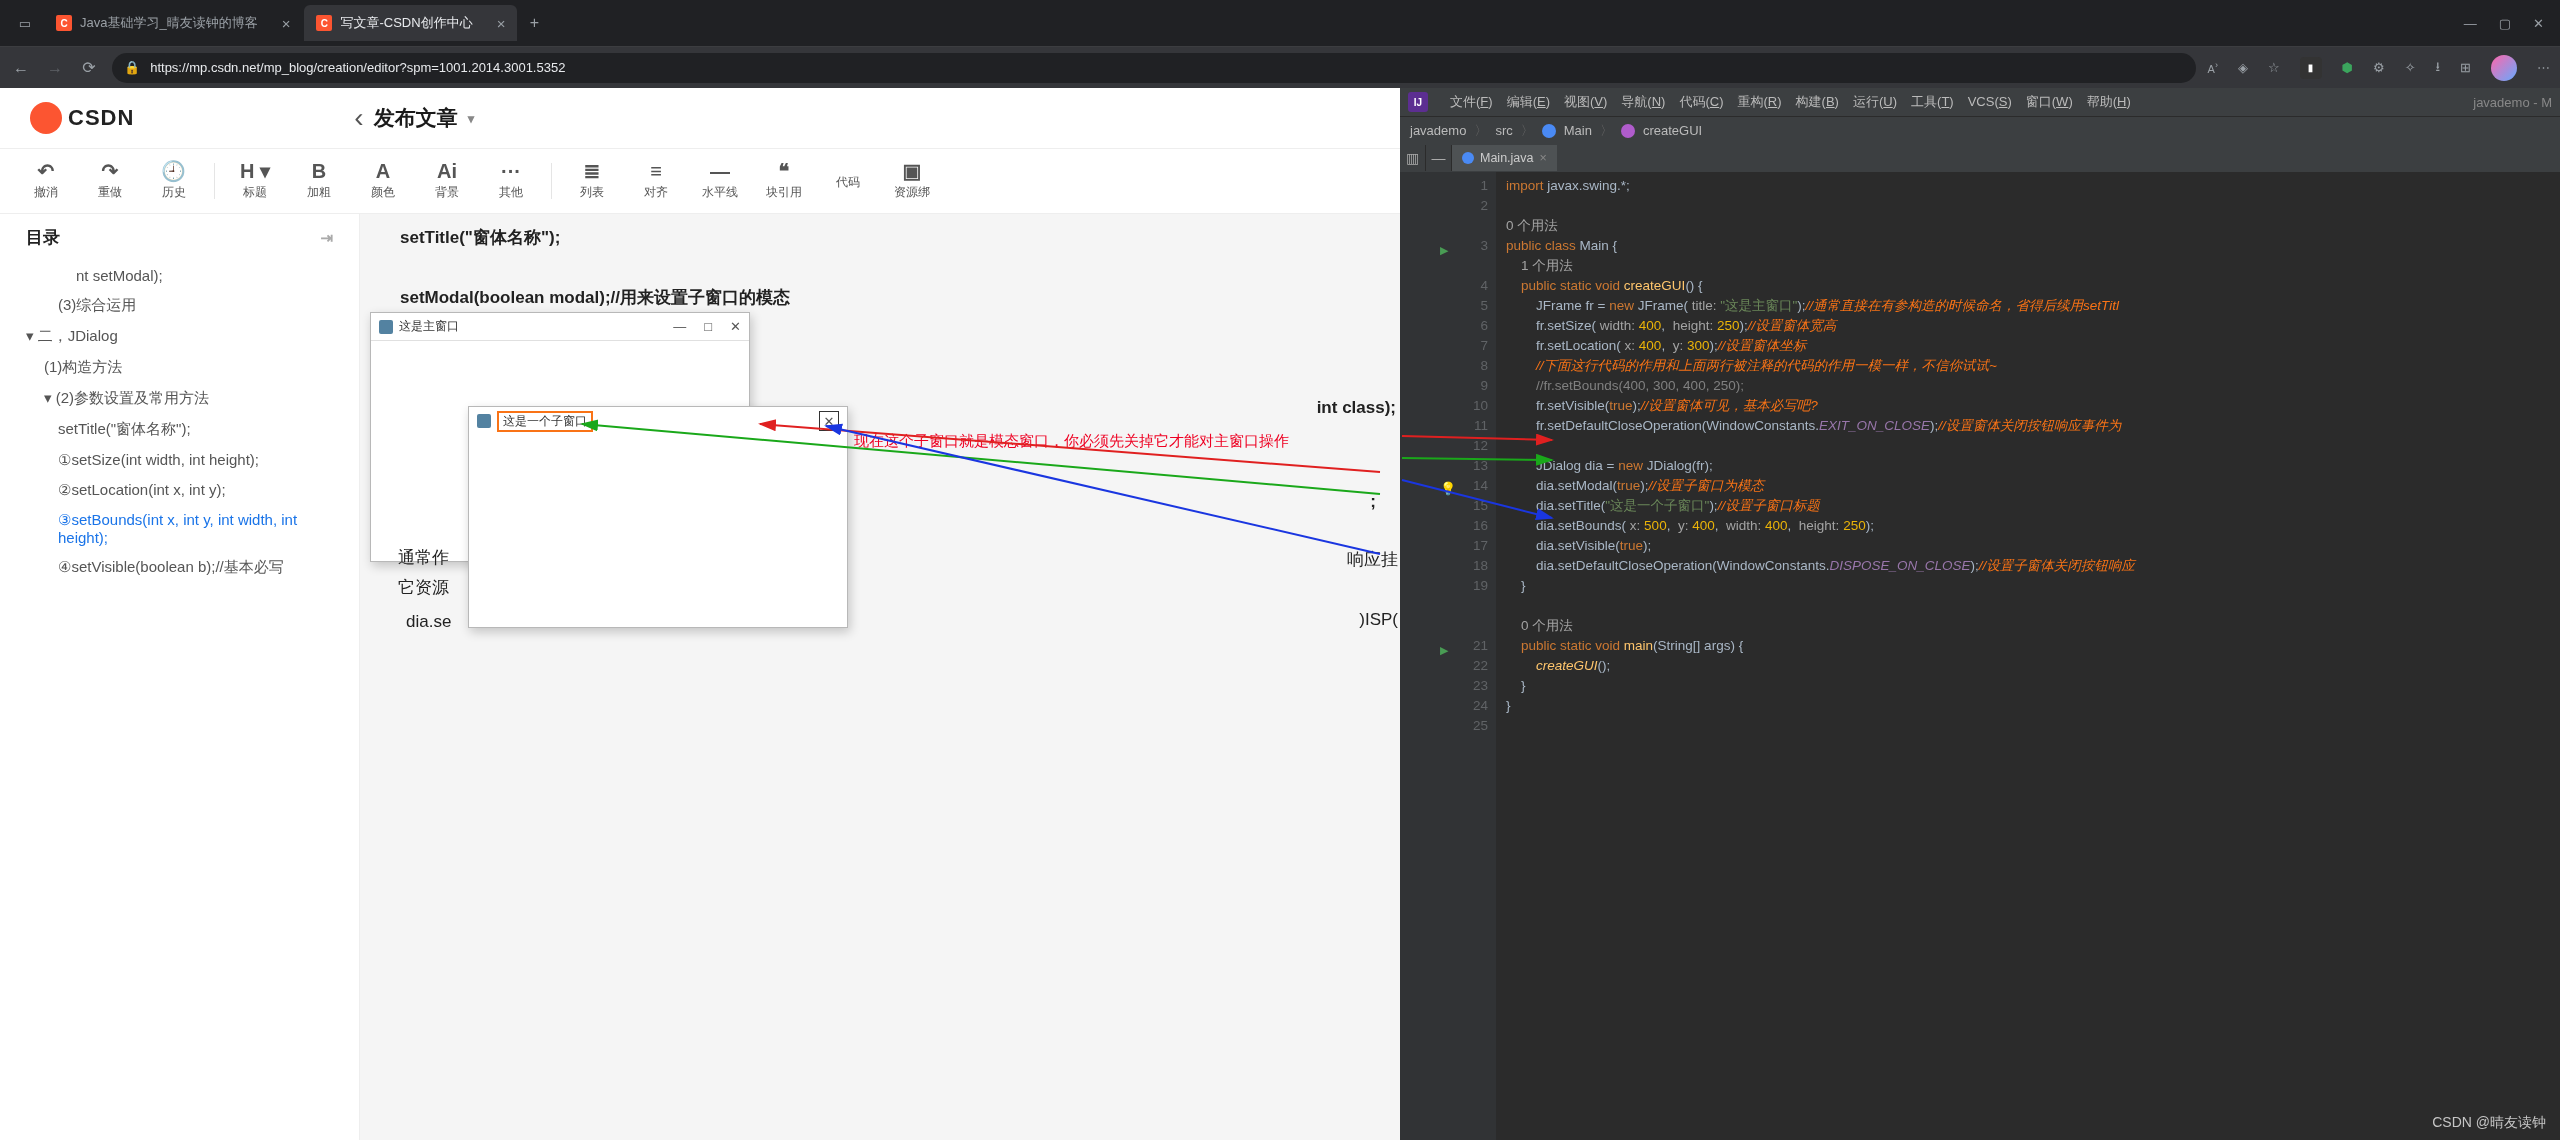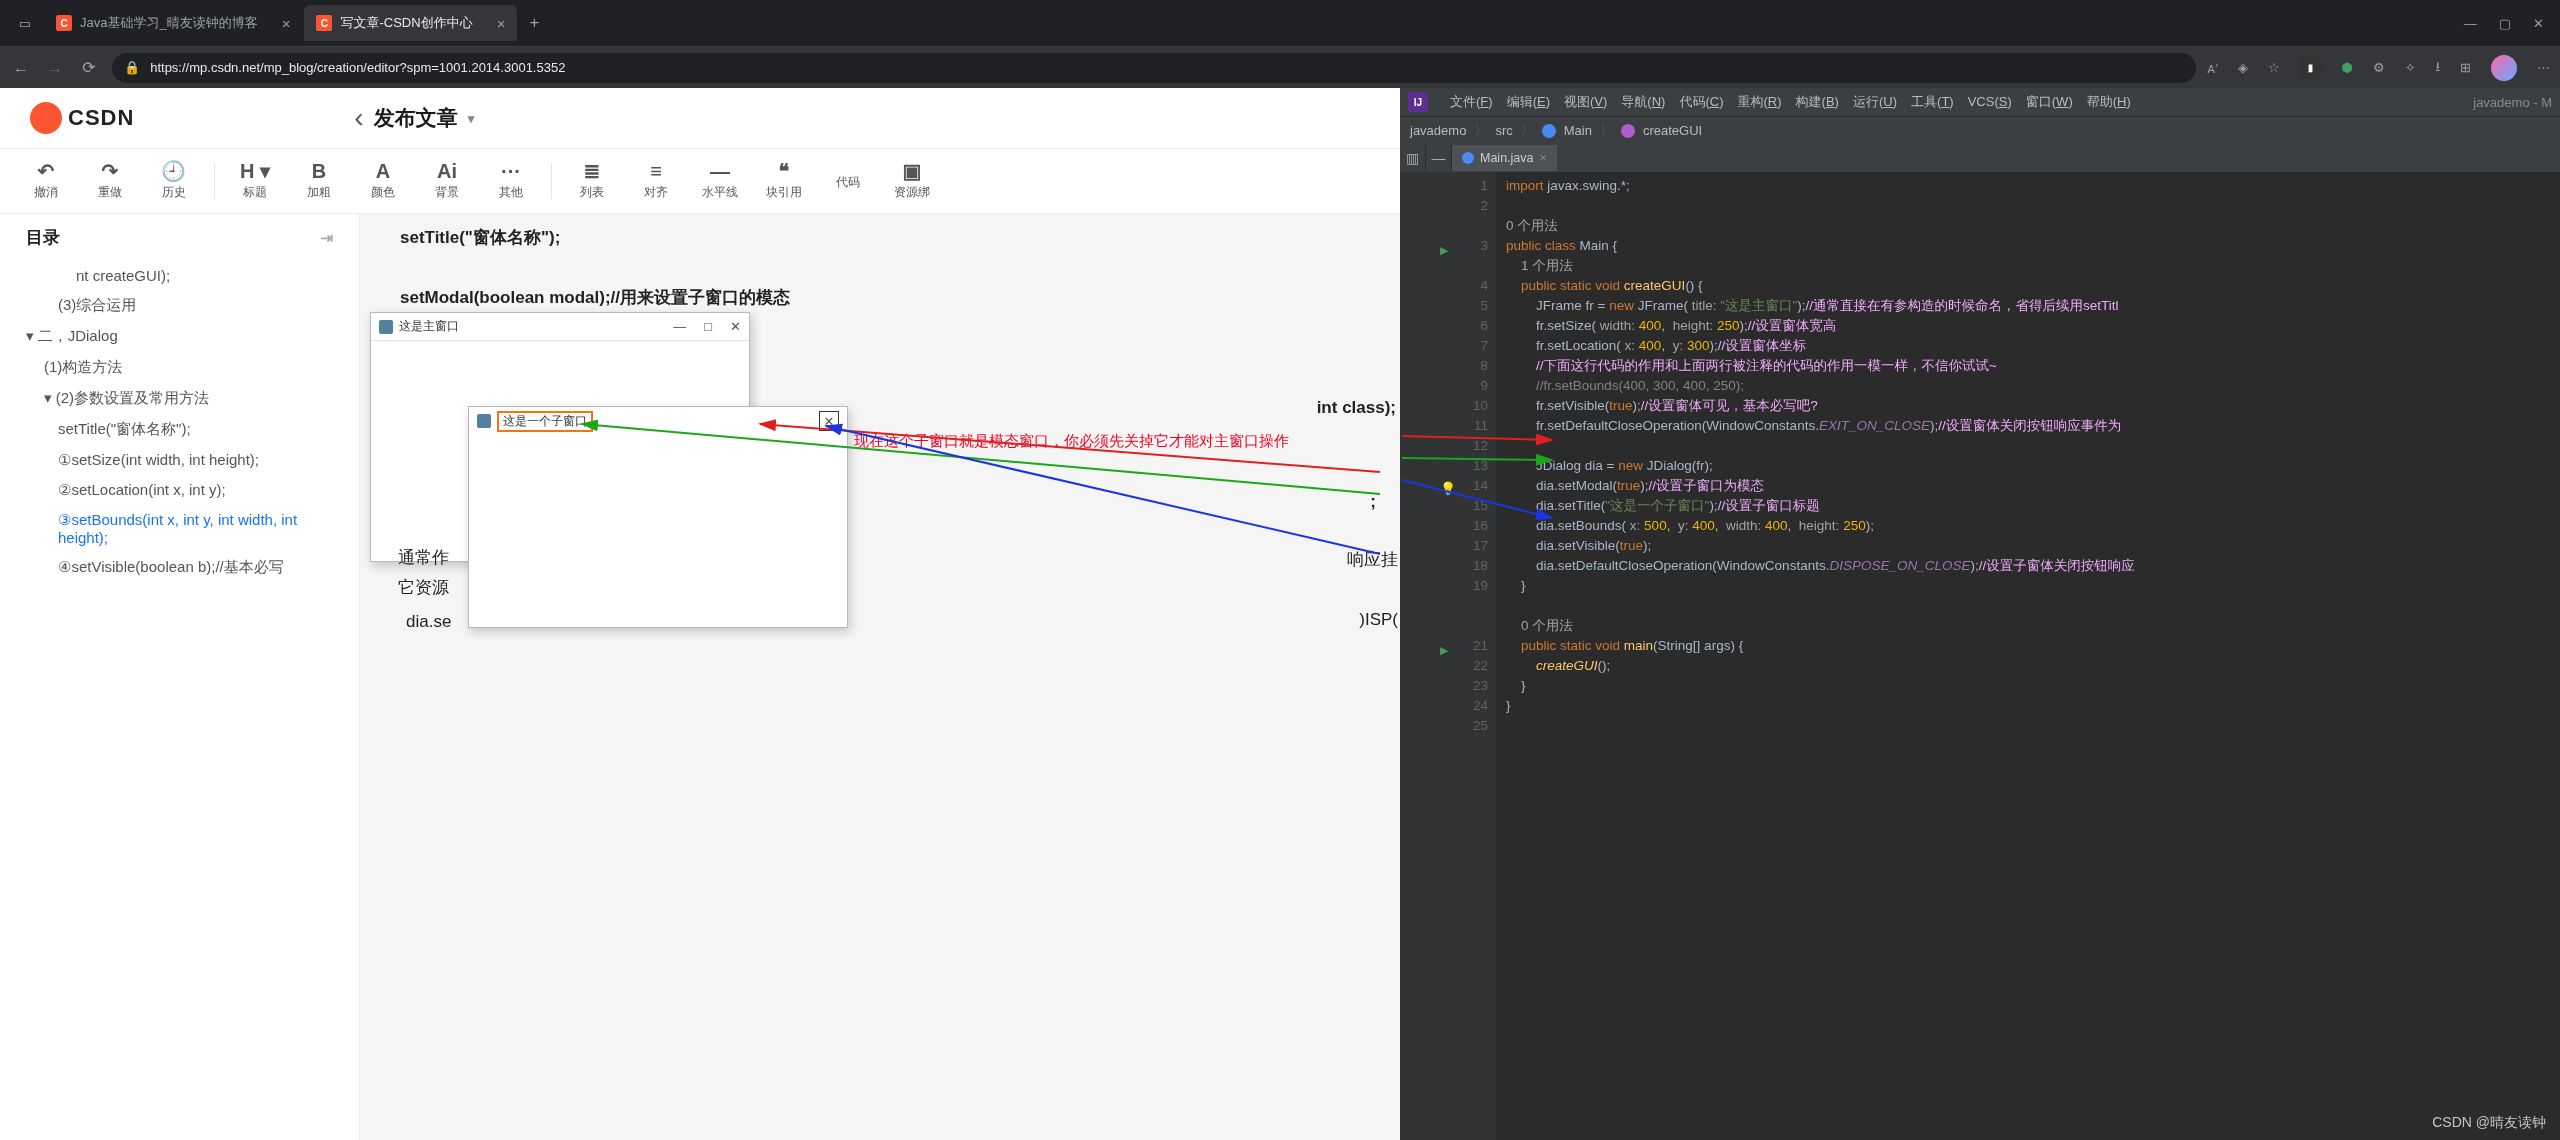--- a/index.html
+++ b/index.html
@@ -85,21 +85,21 @@
 .left-gutter-narrow { width:36px; background:#313335; }
 .gutter { width:60px; background:#313335; color:#606366; text-align:right; padding:4px 8px 0 0; position:relative; }
 .gutter .gl { height:20px; position:relative; }
 .run-tri { position:absolute; left:4px; top:4px; color:#499c54; font-size:11px; }
 .bulb { position:absolute; left:4px; top:3px; color:#f0a732; font-size:13px; }
 .code-text { flex:1; padding:4px 0 0 10px; white-space:pre; overflow:hidden; }
 .kw { color:#cc7832; }
 .str { color:#6a8759; }
 .num { color:#eab308; }
 .cmt { color:#808080; }
-.cmtg { color:#f0abfc; }
+.cmtg { color:#f97316; font-style:italic; }
 .hint { color:#a3a3a3; font-style:normal; }
 .fn { color:#ffc66d; }
 .const-it { color:#9876aa; font-style:italic; }
 
 .watermark { position:absolute; right:14px; bottom:8px; color:#c5c5c5; font-size:14px; }
 </style>
 </head>
 <body>
 
 <div class="browser-top">
@@ -221,21 +221,21 @@
         </div>
       </div>
 
     <div class="csdn-body">
       <div class="sidebar">
         <h3>
             <span>目录</span>
             <span style="color:#aaa;font-size:15px">⇥</span>
           </h3>
         <div id="toc">
-            <div class="toc-item lv4">nt createGUI);</div>
+            <div class="toc-item lv4">nt setModal);</div>
             <div class="toc-item lv3">(3)综合运用</div>
             <div class="toc-item lv1">▾  二，JDialog</div>
             <div class="toc-item lv2">(1)构造方法</div>
             <div class="toc-item lv2">▾  (2)参数设置及常用方法</div>
             <div class="toc-item lv3">setTitle("窗体名称");</div>
             <div class="toc-item lv3">①setSize(int width, int height);</div>
             <div class="toc-item lv3">②setLocation(int x, int y);</div>
             <div class="toc-item lv3 active">③setBounds(int x, int y, int width, int height);</div>
             <div class="toc-item lv3">④setVisible(boolean b);//基本必写</div>
           </div>

